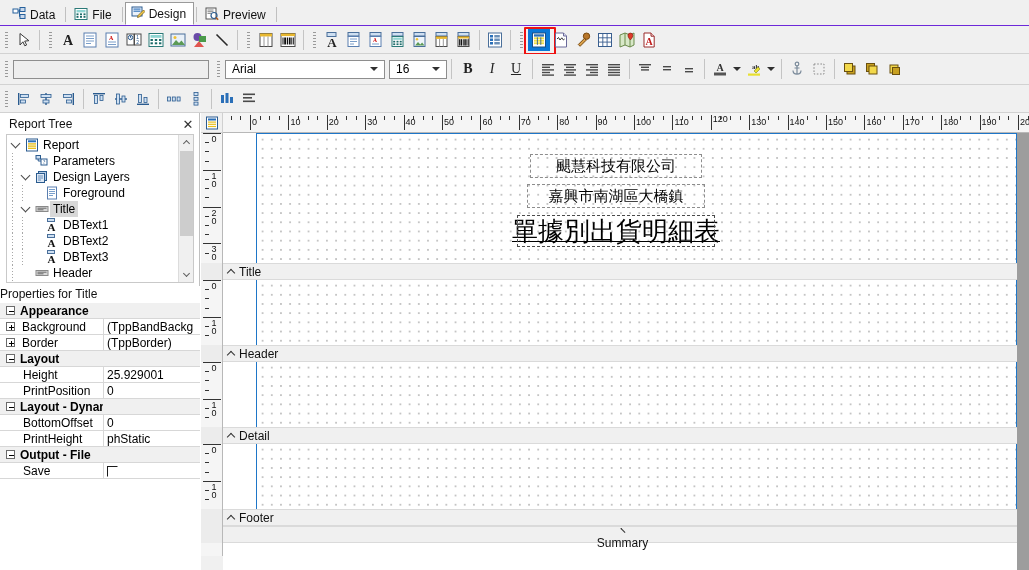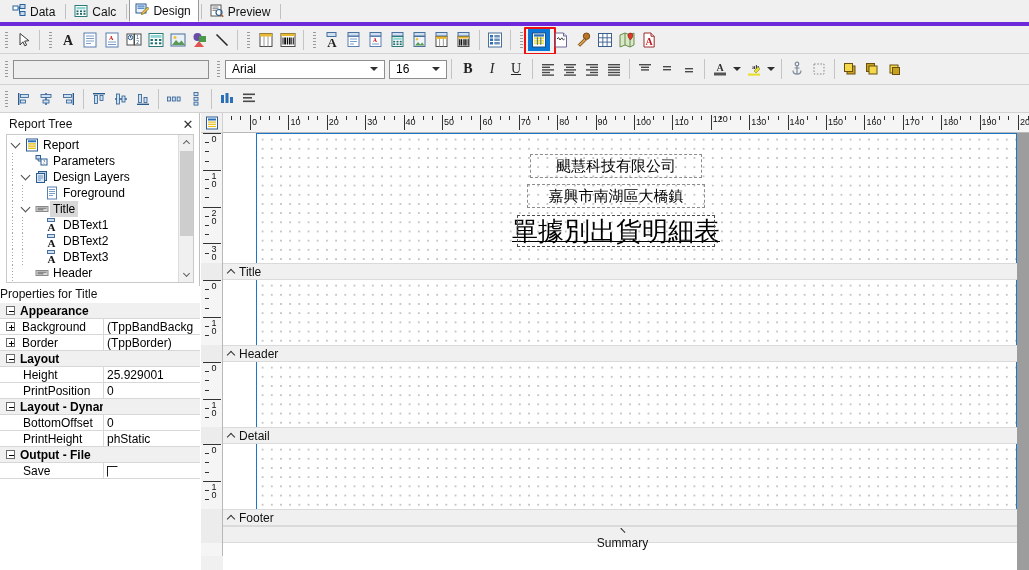--- a/index.html
+++ b/index.html
@@ -11,21 +11,21 @@
     font-family: "Liberation Sans", sans-serif;
     font-size: 12px;
     color: #000;
   }
   .app { position: relative; width: 1029px; height: 570px; }
 
   
   .tabstrip {
     position: absolute; left: 0; top: 0; width: 1029px; height: 26px;
     background: #f0f0f0;
-    border-bottom: 4px solid #6d28d9;
+    border-bottom: 1px solid #6d28d9;
     display: flex; align-items: flex-end;
     padding-left: 6px;
   }
   .tab {
     display: flex; align-items: center; gap: 4px;
     height: 21px; padding: 0 7px 0 5px;
     font-size: 12px; color: #111;
     border: 1px solid transparent;
     border-bottom: none;
     position: relative;
@@ -241,21 +241,21 @@
             <rect x="2.5" y="3" width="9" height="2.4" fill="#8fd5d2"></rect>
             <g fill="#1c6b69">
               <rect x="2.5" y="6.4" width="2" height="1.8"></rect>
               <rect x="6" y="6.4" width="2" height="1.8"></rect>
               <rect x="9.5" y="6.4" width="2" height="1.8"></rect>
               <rect x="2.5" y="9" width="2" height="1.8"></rect>
               <rect x="6" y="9" width="2" height="1.8"></rect>
               <rect x="9.5" y="9" width="2" height="1.8"></rect>
             </g>
           </svg></span>
-        <span>Calc</span>
+        <span>File</span>
       </div>
       <div class="tabsep"></div>
       <div class="tab active">
         <span><svg width="14" height="14" viewBox="0 0 14 14">
             <rect x="1" y="2" width="10" height="9" fill="#eaf1fa" stroke="#2a5b8f"></rect>
             <rect x="2.5" y="3.5" width="7" height="1.2" fill="#3b7bbf"></rect>
             <rect x="2.5" y="5.6" width="7" height="1.2" fill="#3b7bbf"></rect>
             <path d="M7 10.5l5.5-5.5 1.5 1.5L8.5 12 6.5 12.5z" fill="#f0c84a" stroke="#6b5414" stroke-width="0.7"></path>
           </svg></span>
         <span>Design</span>

